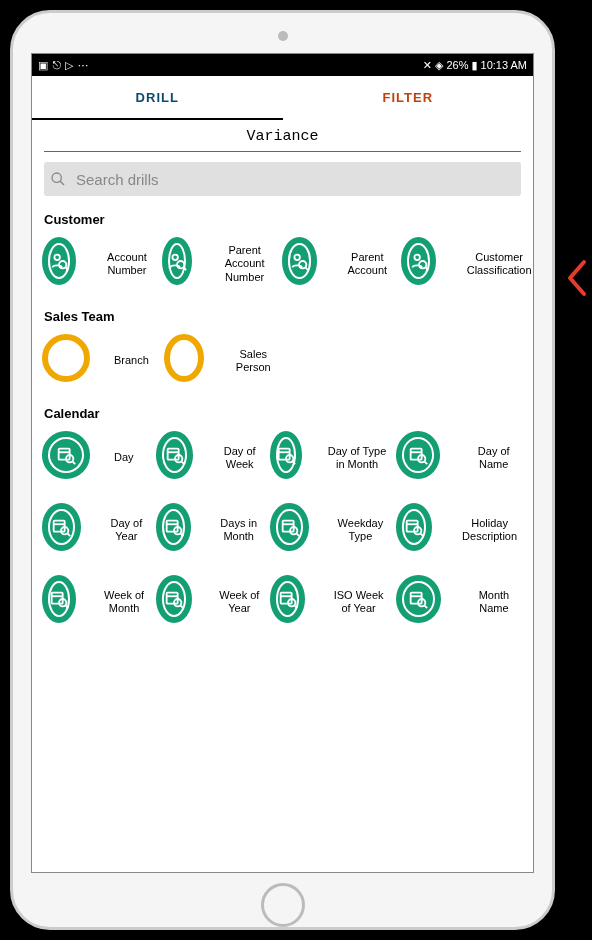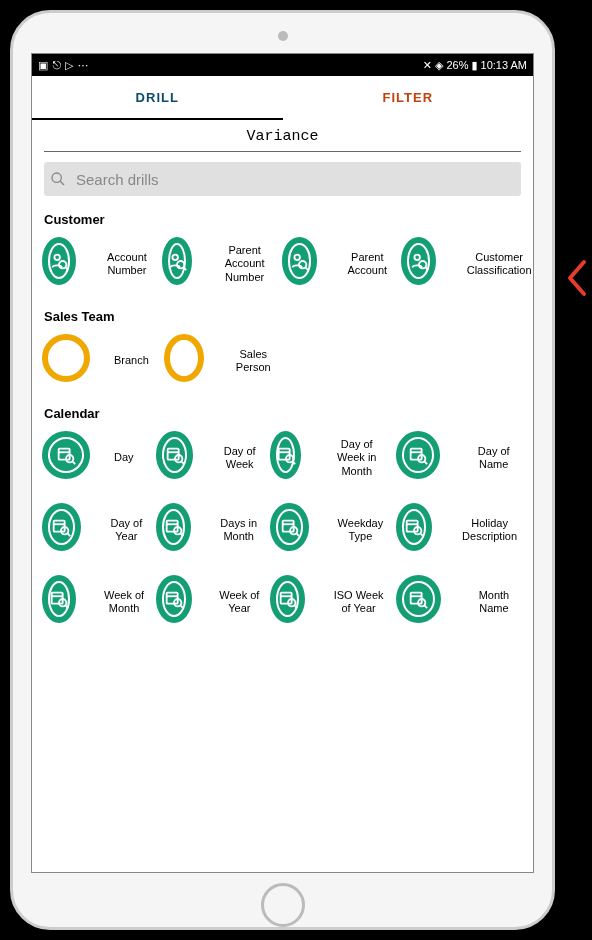--- a/index.html
+++ b/index.html
@@ -324,21 +324,21 @@
         </div>
         <div class="drill-item">
           <div class="icon-circle green">
             <svg class="icon-inner" width="22" height="22" viewBox="0 0 24 24" fill="none" stroke="#fff" stroke-width="2">
                 <rect x="4" y="5" width="12" height="12" rx="1"></rect>
                 <line x1="4" y1="9" x2="16" y2="9"></line>
                 <circle cx="16" cy="16" r="4"></circle>
                 <line x1="19" y1="19" x2="22" y2="22"></line>
               </svg>
           </div>
-          <div class="drill-label">Day of Week in Month</div>
+          <div class="drill-label">Day of Type in Month</div>
         </div>
         <div class="drill-item">
           <div class="icon-circle green">
             <svg class="icon-inner" width="22" height="22" viewBox="0 0 24 24" fill="none" stroke="#fff" stroke-width="2">
                 <rect x="4" y="5" width="12" height="12" rx="1"></rect>
                 <line x1="4" y1="9" x2="16" y2="9"></line>
                 <circle cx="16" cy="16" r="4"></circle>
                 <line x1="19" y1="19" x2="22" y2="22"></line>
               </svg>
           </div>

